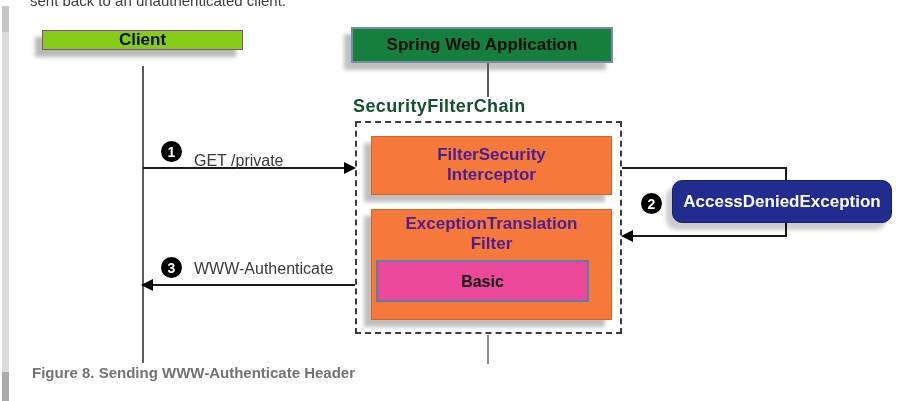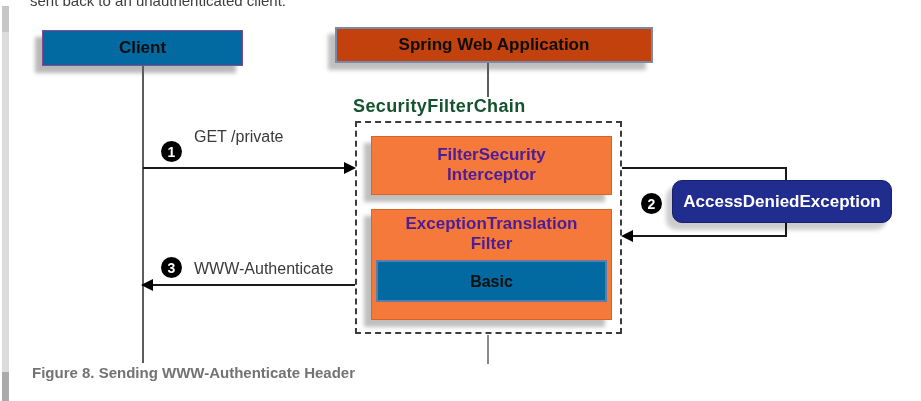--- a/index.html
+++ b/index.html
@@ -26,27 +26,27 @@
   }
 
   
   .actor {
     position: absolute;
     display: flex; align-items: center; justify-content: center;
     font-weight: bold; font-size: 17px; color: #0d0d0d;
     text-align: center;
   }
   .client-box {
-    left: 42px; top: 30px; width: 201px; height: 36px;
-    background: #0369a1; border: 1px solid #8e478e;
+    left: 42px; top: 30px; width: 201px; height: 20px;
+    background: #84cc16; border: 1px solid #8e478e;
     box-shadow: -7px 7px 4px rgba(0,0,0,0.28);
   }
   .swa-box {
-    left: 335px; top: 27px; width: 318px; height: 36px;
-    background: #c2410c; border: 2px solid #7b89a9;
+    left: 351px; top: 27px; width: 262px; height: 36px;
+    background: #15803d; border: 2px solid #7b89a9;
     box-shadow: -7px 7px 4px rgba(0,0,0,0.25);
   }
 
   
   .lifeline { position: absolute; width: 2px; background: #5c5c5c; }
   .ll-client { left: 142px; top: 66px; height: 297px; }
   .ll-swa-top { left: 487px; top: 63px; height: 34px; }
   .ll-swa-bottom { left: 487px; top: 335px; height: 29px; background: #8a8a8a; }
 
   
@@ -68,22 +68,22 @@
   .fsi-box { left: 371px; top: 136px; width: 241px; height: 59px; }
   .etf-box { left: 371px; top: 209px; width: 241px; height: 111px; }
   .filter-label {
     position: absolute; width: 241px; text-align: center;
     font-weight: bold; font-size: 17px; line-height: 20px; color: #4c1d95;
   }
   .fsi-label { left: 371px; top: 145px; }
   .etf-label { left: 371px; top: 214px; }
 
   .bae-box {
-    position: absolute; left: 376px; top: 260px; width: 231px; height: 42px;
-    background: #0369a1; border: 2px solid #5b7ea9;
+    position: absolute; left: 376px; top: 260px; width: 213px; height: 42px;
+    background: #ec4899; border: 2px solid #5b7ea9;
     display: flex; flex-direction: column; align-items: center; justify-content: center;
     font-weight: bold; font-size: 16px; line-height: 19px; color: #101010;
     text-align: center;
   }
 
   .ade-box {
     position: absolute; left: 672px; top: 180px; width: 220px; height: 43px;
     background: #202c8e; border: 1px solid #15206e; border-radius: 10px;
     display: flex; align-items: center; justify-content: center;
     color: #ffffff; font-weight: bold; font-size: 17px;
@@ -121,21 +121,21 @@
     z-index: 4;
   }
   .c1 { left: 161px; top: 141px; }
   .c2 { left: 641px; top: 193px; }
   .c3 { left: 161px; top: 257px; }
 
   .msg-label {
     position: absolute; font-size: 16px; color: #3a3a3a; white-space: nowrap;
     z-index: 4;
   }
-  .m1 { left: 194px; top: 128px; }
+  .m1 { left: 194px; top: 152px; }
   .m3 { left: 194px; top: 260px; }
 
   .caption {
     position: absolute; left: 32px; top: 364px;
     font-size: 15px; font-weight: bold; color: #737373; white-space: nowrap;
   }
 
   .watermark {
     position: absolute; right: 4px; top: 371px;
     font-size: 18px; color: #c9c9c9; white-space: nowrap;

